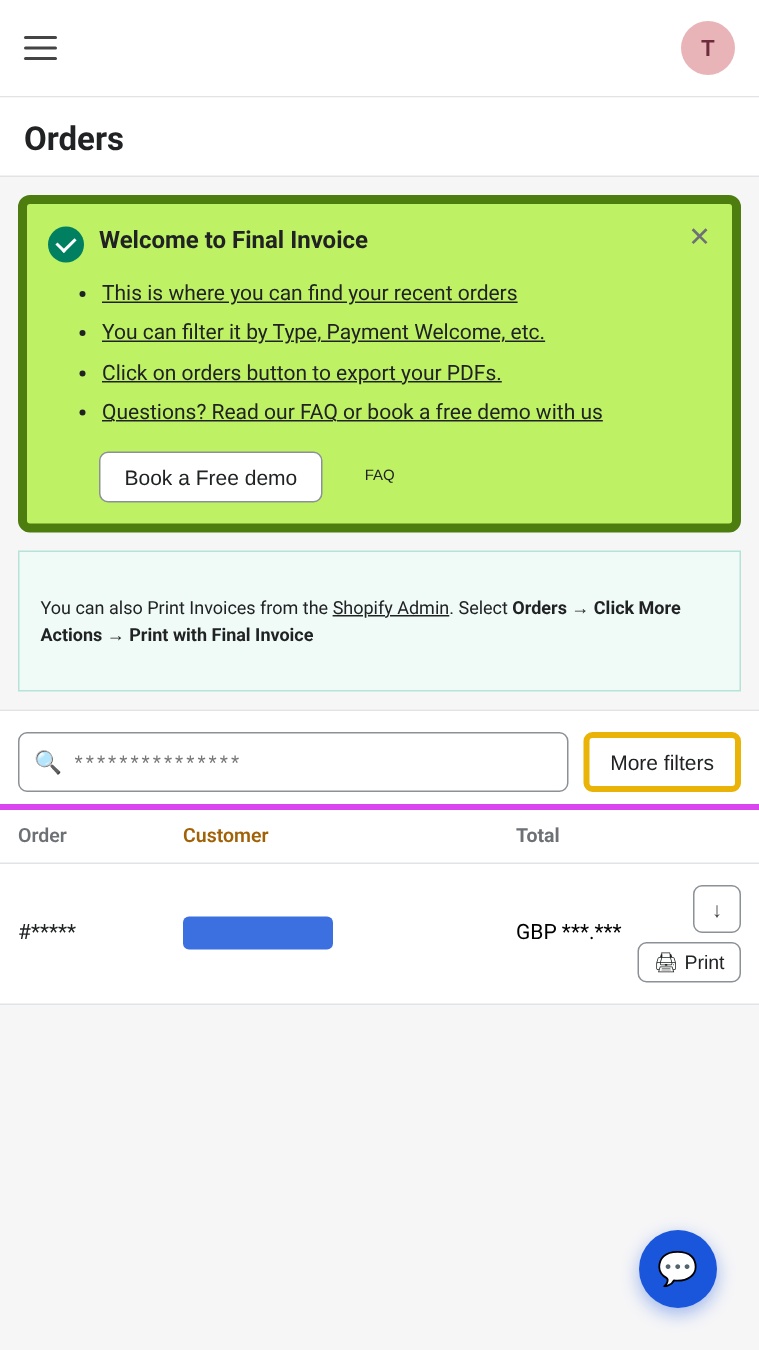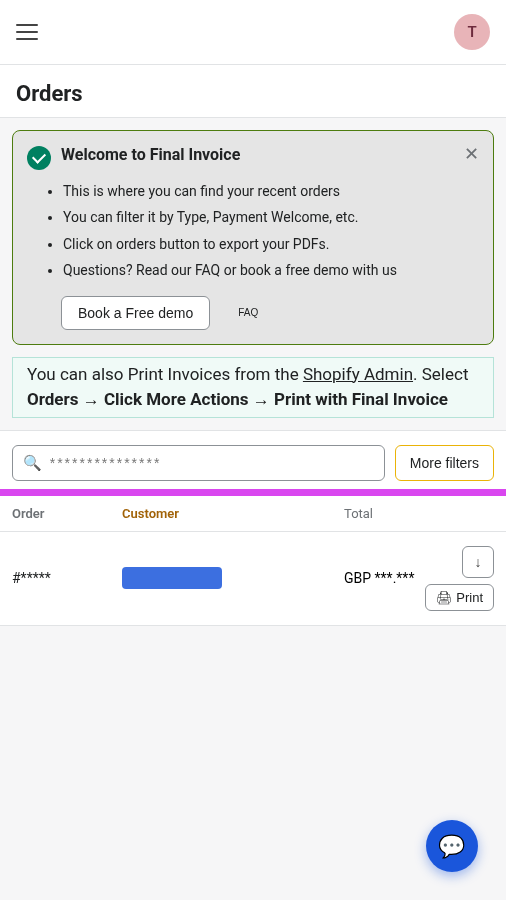--- a/index.html
+++ b/index.html
@@ -65,22 +65,22 @@
     }
 
     .page-title {
       font-size: 22px;
       font-weight: 700;
       color: #202223;
     }
 
     
     .welcome-banner {
-      background: #e5e5e5;
-      border: 1px solid #4d7c0f;
+      background: #bef264;
+      border: 6px solid #4d7c0f;
       border-radius: 8px;
       margin: 12px 12px 0 12px;
       padding: 14px 14px 14px 14px;
       position: relative;
     }
 
     .banner-header {
       display: flex;
       align-items: flex-start;
       gap: 10px;
@@ -131,20 +131,21 @@
     .banner-list {
       list-style: disc;
       padding-left: 36px;
       margin-bottom: 14px;
       color: #202223;
       line-height: 1.6;
     }
 
     .banner-list li {
       margin-bottom: 4px;
+      text-decoration: underline;
     }
 
     .banner-actions {
       display: flex;
       align-items: center;
       gap: 28px;
       padding-left: 34px;
     }
 
     .btn-demo {
@@ -166,22 +167,22 @@
       background: none;
       border: none;
     }
 
     
     .info-banner {
       background: #f0faf7;
       border: 1px solid #b5e3d8;
       border-radius: 0;
       margin: 12px 12px 0 12px;
-      padding: 4px 14px;
-      font-size: 17px;
+      padding: 28px 14px;
+      font-size: 12px;
       color: #202223;
       line-height: 1.5;
     }
 
     .info-banner a {
       color: #202223;
       text-decoration: underline;
     }
 
     .info-banner strong {
@@ -218,35 +219,35 @@
       border: none;
       outline: none;
       font-size: 14px;
       color: #6d7175;
       width: 100%;
       background: transparent;
       letter-spacing: 2px;
     }
 
     .btn-more-filters {
-      border: 1px solid #eab308;
+      border: 4px solid #eab308;
       background: #fff;
       border-radius: 6px;
       padding: 8px 14px;
       font-size: 14px;
       font-weight: 500;
       cursor: pointer;
       color: #202223;
       white-space: nowrap;
     }
 
     
     .table-container {
       background: #fff;
-      border-top: 7px solid #d946ef;
+      border-top: 4px solid #d946ef;
     }
 
     .table-header {
       display: flex;
       align-items: center;
       padding: 10px 12px;
       border-bottom: 1px solid #e1e3e5;
     }
 
     .col-order {
@@ -258,21 +259,21 @@
 
     .col-customer {
       flex: 1;
       font-weight: 600;
       font-size: 13px;
       color: #a16207;
     }
 
     .col-total {
       width: 100px;
-      font-weight: 400;
+      font-weight: 700;
       font-size: 13px;
       color: #6d7175;
     }
 
     .col-actions {
       width: 50px;
     }
 
     
     .table-row {

